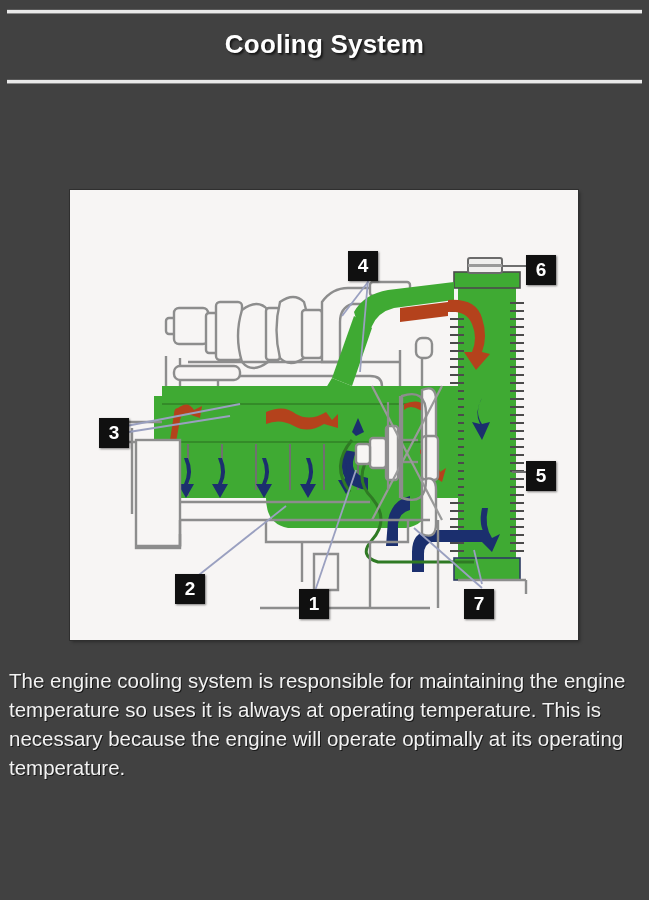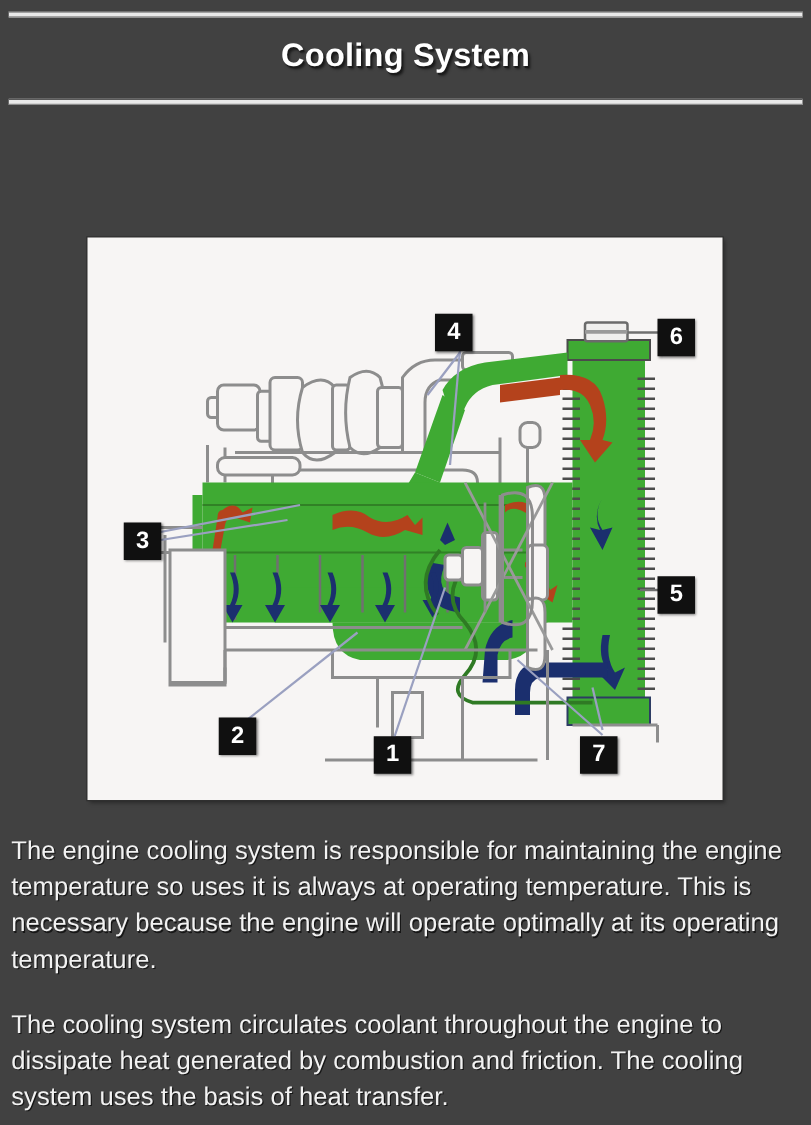--- a/index.html
+++ b/index.html
@@ -379,16 +379,15 @@
   <div class="callout" style="left:299px; top:589px;">1</div>
   <div class="callout" style="left:175px; top:574px;">2</div>
   <div class="callout" style="left:99px; top:418px;">3</div>
   <div class="callout" style="left:348px; top:251px;">4</div>
   <div class="callout" style="left:526px; top:461px;">5</div>
   <div class="callout" style="left:526px; top:255px;">6</div>
   <div class="callout" style="left:464px; top:589px;">7</div>
 
   <div class="body-copy">
     <p>The engine cooling system is responsible for maintaining the engine temperature so uses it is always at operating temperature. This is necessary because the engine will operate optimally at its operating temperature.</p>
-    <p>The cooling system circulates coolant throughout the engine to dissipate heat generated by combustion and friction. The cooling system uses the basis of heat transfer.</p>
   </div>
 
 </div>
 
 </body></html>

